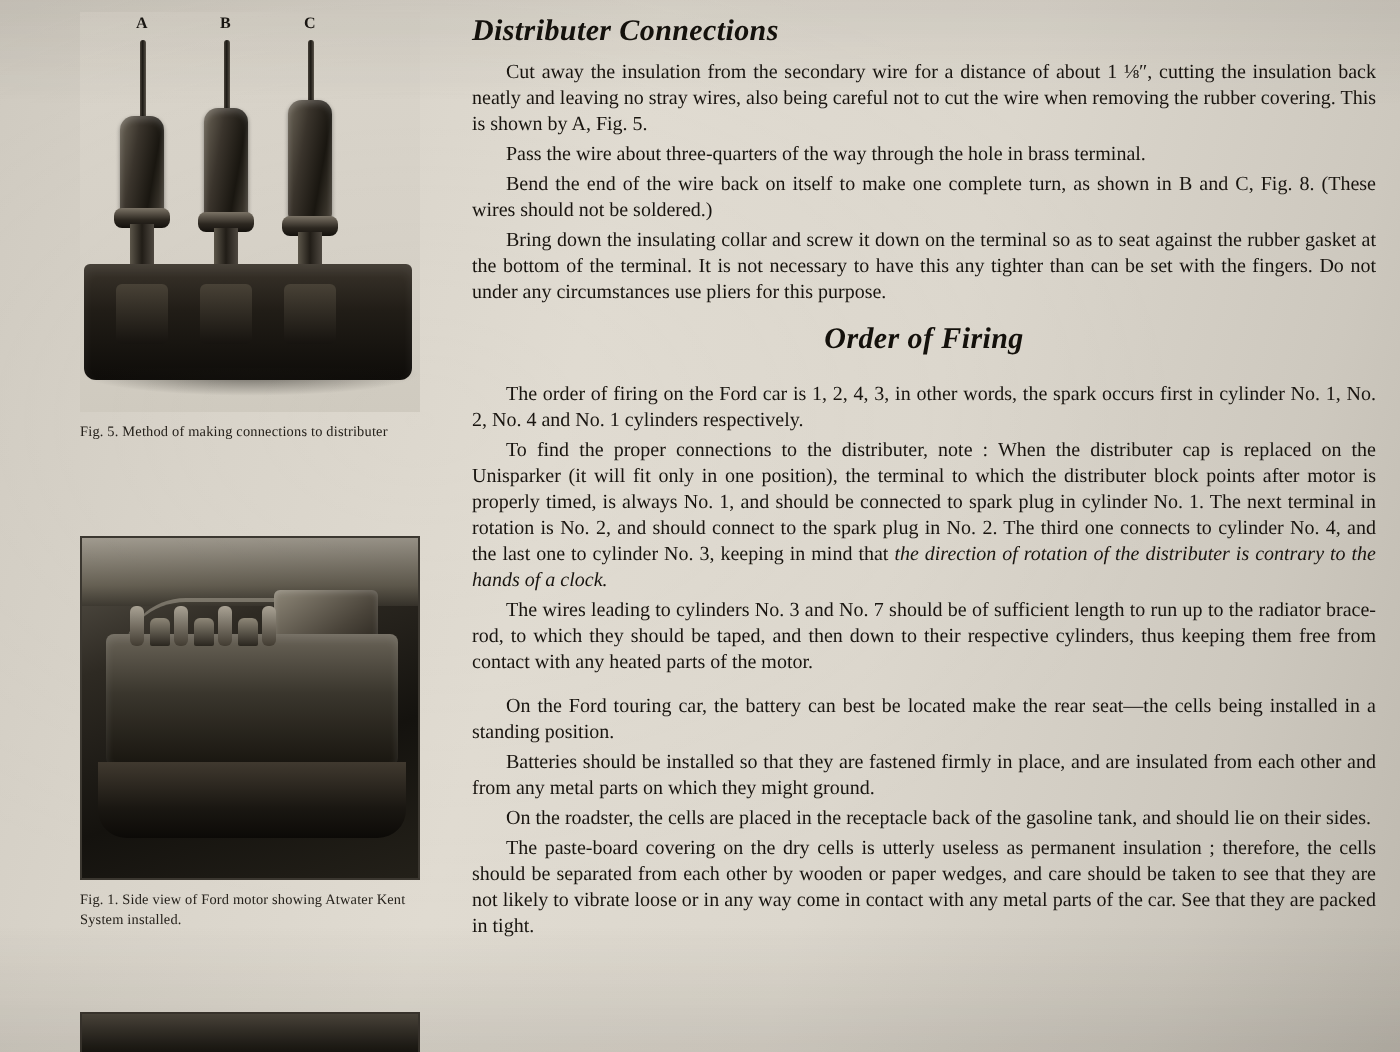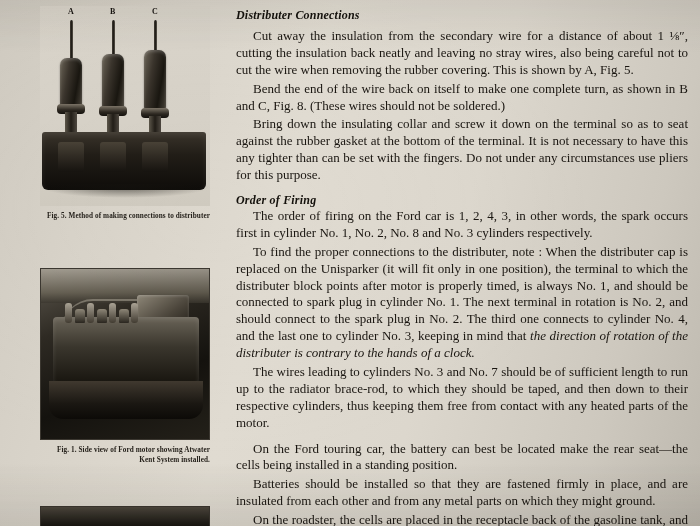--- a/index.html
+++ b/index.html
@@ -53,24 +53,24 @@
 
   .fig-img {
     position: relative;
     width: 100%;
     overflow: hidden;
   }
   .fig-caption {
     font-family: "Liberation Serif", serif;
     font-size: 7.2px;
     line-height: 1.45;
-    text-align: right;
+    text-align: left;
     color: #25211b;
     margin-top: 5px;
-    font-weight: 700;
+    font-weight: 400;
     letter-spacing: 0.1px;
   }
 
   
   .f5-art {
     height: 200px;
     background: linear-gradient(180deg, #d9d4ca 0%, #d6d1c7 58%, #cfcabf 100%);
   }
   .f5-labels {
     position: absolute;
@@ -227,38 +227,38 @@
   .text-col {
     position: absolute;
     left: 236px;
     top: 8px;
     width: 452px;
   }
   h2.heading {
     font-family: "Liberation Serif", serif;
     font-style: italic;
     font-weight: 700;
-    font-size: 12px;
+    font-size: 15px;
     margin: 0 0 5px 0;
     letter-spacing: 0.2px;
     color: #14110c;
   }
   .sec + .sec { margin-top: 9px; }
   p.para {
     margin: 0 0 2px 0;
-    font-size: 13px;
+    font-size: 10px;
     line-height: 1.30;
     text-align: justify;
     text-indent: 17px;
     color: #191510;
     font-family: "Liberation Serif", serif;
   }
   p.para em { font-style: italic; }
   .sec h2.heading { margin-top: 0; }
-  .sec-order h2.heading { margin-bottom: 0; }
+  .sec-order h2.heading { margin-bottom: 12px; text-align: center; }
 </style>
 </head>
 <body>
 
 <div class="page">
 
   <div class="left-col">
 
     <div class="fig fig5">
       <div class="fig-img">
@@ -319,27 +319,28 @@
       </div>
     </div>
 
   </div>
 
   <div class="text-col">
 
     <div class="sec sec-distributer">
       <h2 class="heading">Distributer Connections</h2>
       <p class="para">Cut away the insulation from the secondary wire for a distance of about 1 ⅛″, cutting the insulation back neatly and leaving no stray wires, also being careful not to cut the wire when removing the rubber covering.   This is shown by A, Fig. 5.</p>
+      <p class="para">Pass the wire about three-quarters of the way through the hole in brass terminal.</p>
       <p class="para">Bend the end of the wire back on itself to make one complete turn, as shown in B and C, Fig. 8.  (These wires should not be soldered.)</p>
       <p class="para">Bring down the insulating collar and screw it down on the terminal so as to seat against the rubber gasket at the bottom of the terminal.   It is not necessary to have this any tighter than can be set with the fingers.   Do not under any circumstances use pliers for this purpose.</p>
     </div>
 
     <div class="sec sec-order">
       <h2 class="heading">Order of Firing</h2>
-      <p class="para">The order of firing on the Ford car is 1, 2, 4, 3, in other words, the spark occurs first in cylinder No. 1, No. 2, No. 8 and No. 3 cylinders respectively.</p>
+      <p class="para">The order of firing on the Ford car is 1, 2, 4, 3, in other words, the spark occurs first in cylinder No. 1, No. 2, No. 4 and No. 1 cylinders respectively.</p>
       <p class="para">To find the proper connections to the distributer, note : When the distributer cap is replaced on the Unisparker (it will fit only in one position), the terminal to which the distributer block points after motor is properly timed, is always No. 1, and should be connected to spark plug in cylinder No. 1.  The next terminal in rotation is No. 2, and should connect to the spark plug in No. 2.   The third one connects to cylinder No. 4, and the last one to cylinder No. 3, keeping in mind that <em>the direction of rotation of the distributer is contrary to the hands of a clock.</em></p>
       <p class="para">The wires leading to cylinders No. 3 and No. 7 should be of sufficient length to run up to the radiator brace-rod, to which they should be taped, and then down to their respective cylinders, thus keeping them free from contact with any heated parts of the motor.</p>
     </div>
 
     <div class="sec sec-battery">
       <p class="para">On the Ford touring car, the battery can best be located make the rear seat—the cells being installed in a standing position.</p>
       <p class="para">Batteries should be installed so that they are fastened firmly in place, and are insulated from each other and from any metal parts on which they might ground.</p>
       <p class="para">On the roadster, the cells are placed in the receptacle back of the gasoline tank, and should lie on their sides.</p>
       <p class="para">The paste-board covering on the dry cells is utterly useless as permanent insulation ; therefore, the cells should be separated from each other by wooden or paper wedges, and care should be taken to see that they are not likely to vibrate loose or in any way come in contact with any metal parts of the car.   See that they are packed in tight.</p>
     </div>

